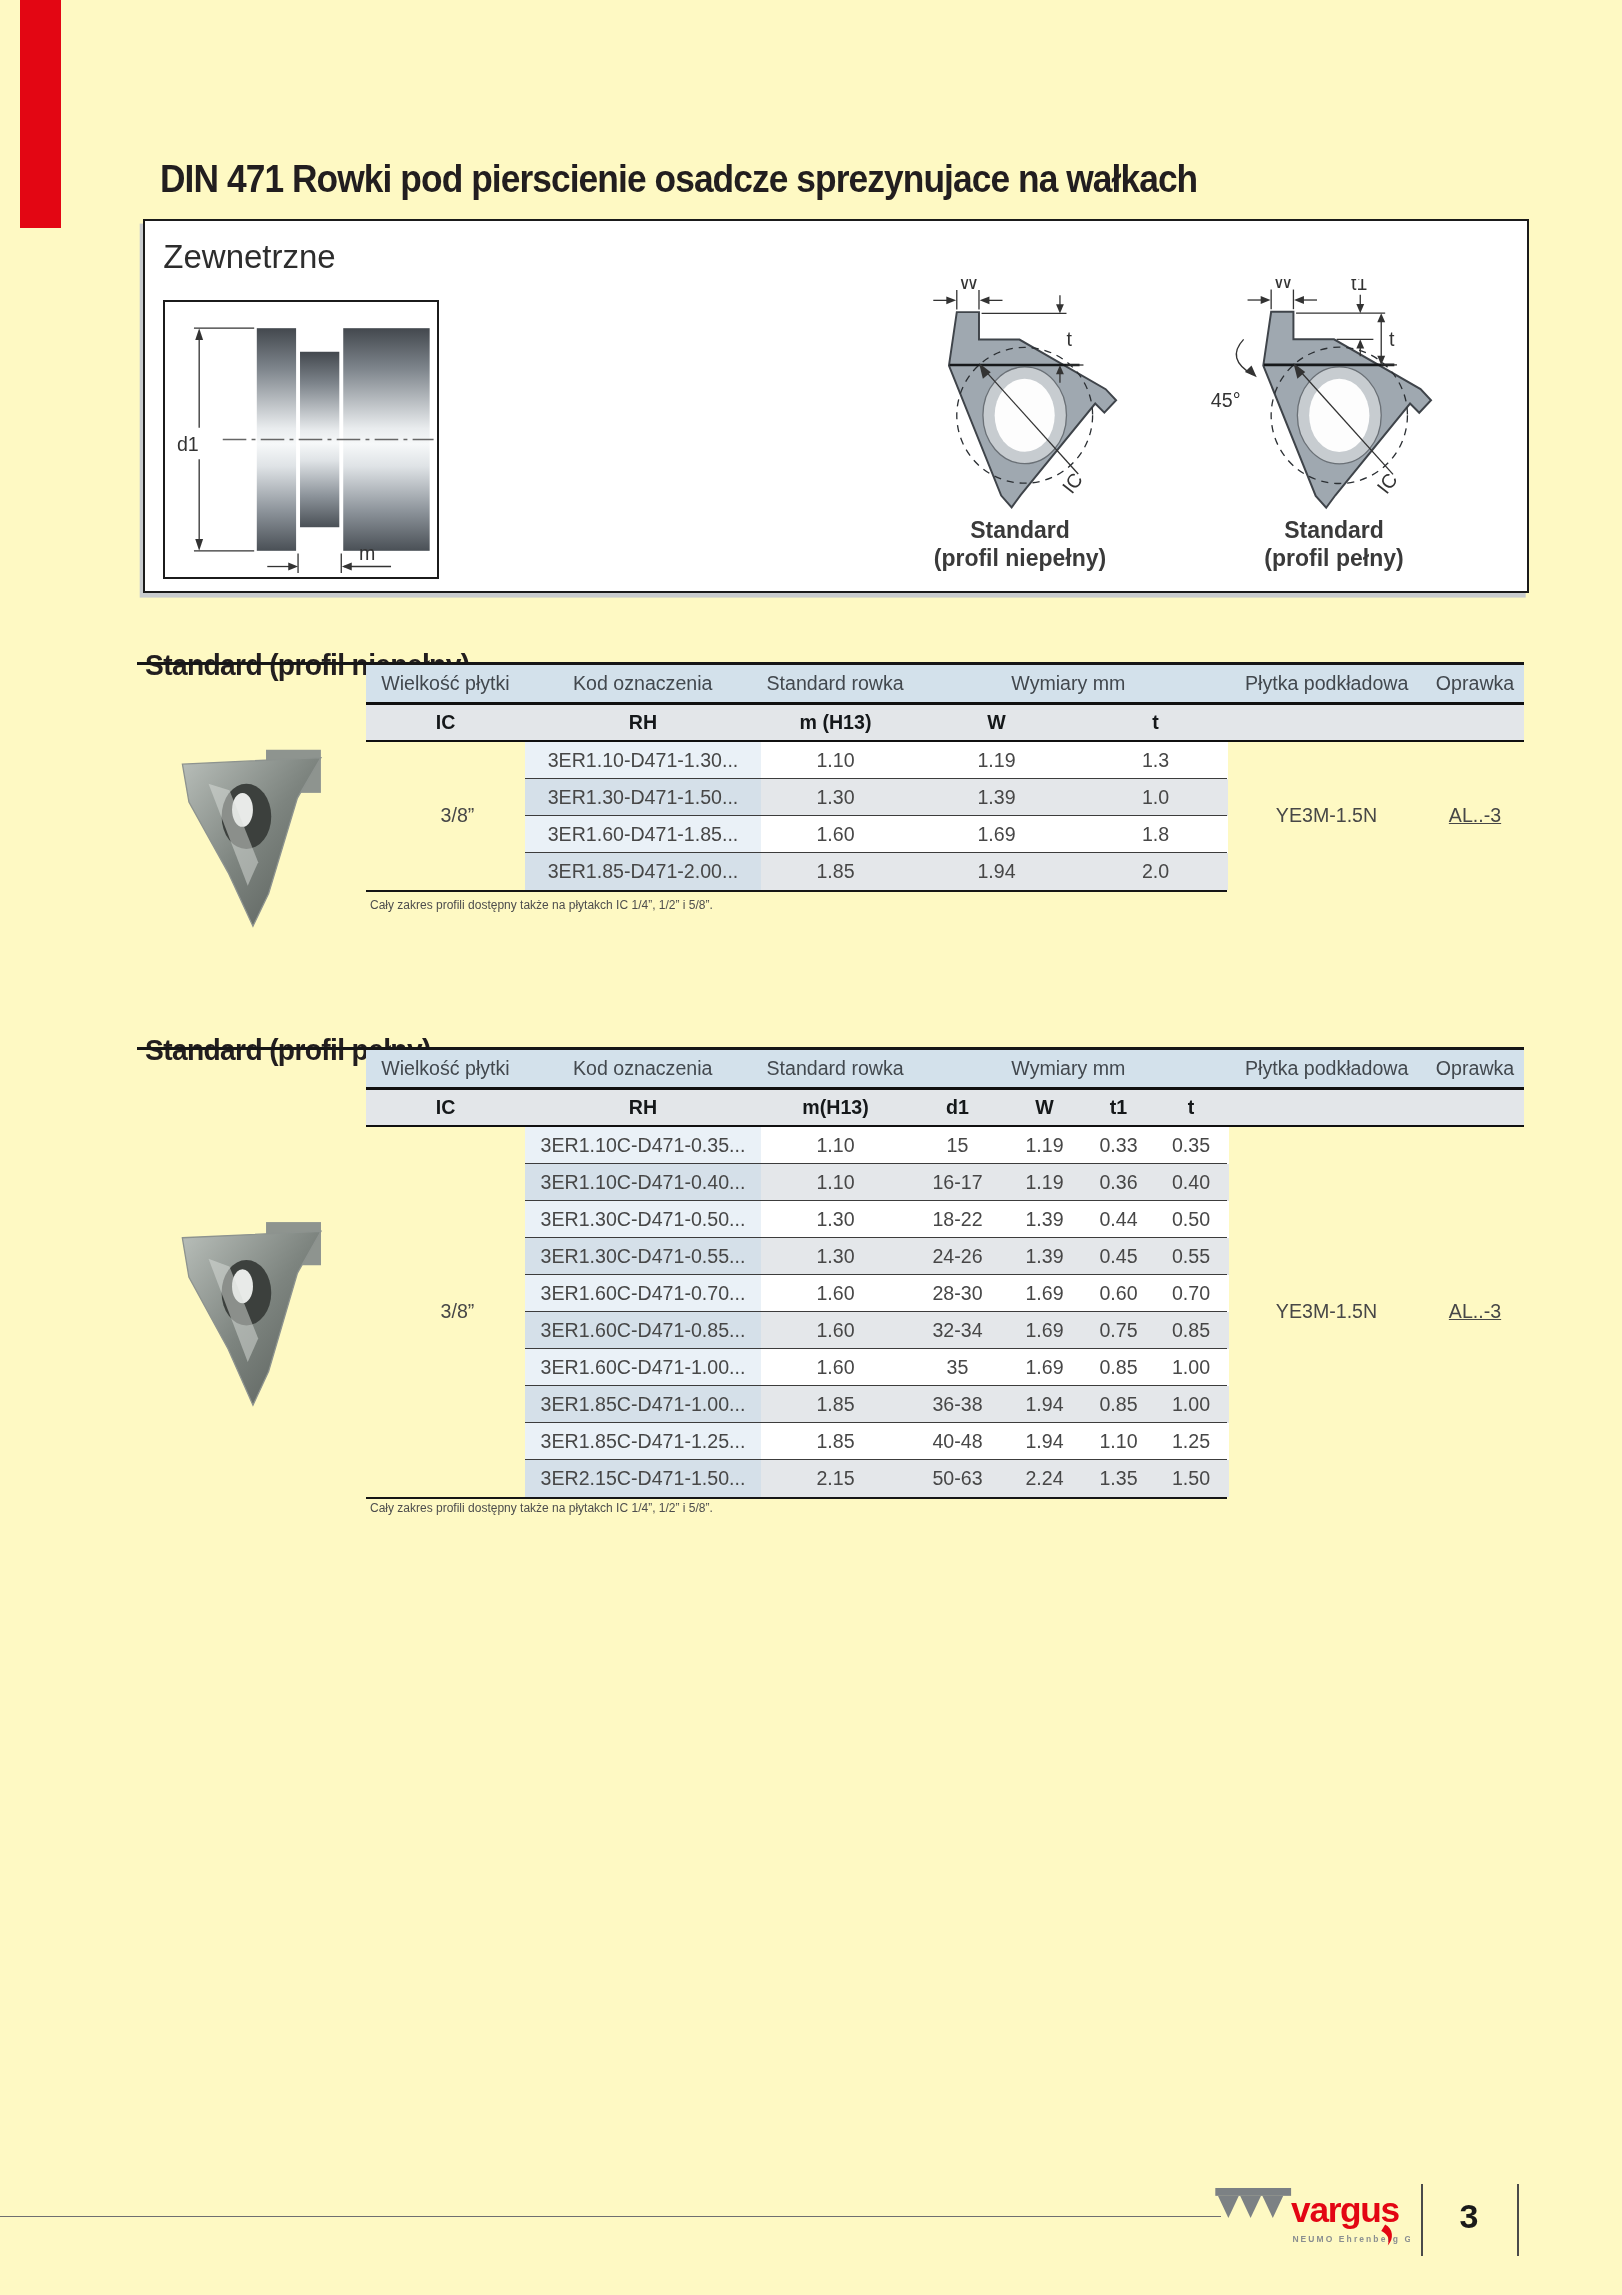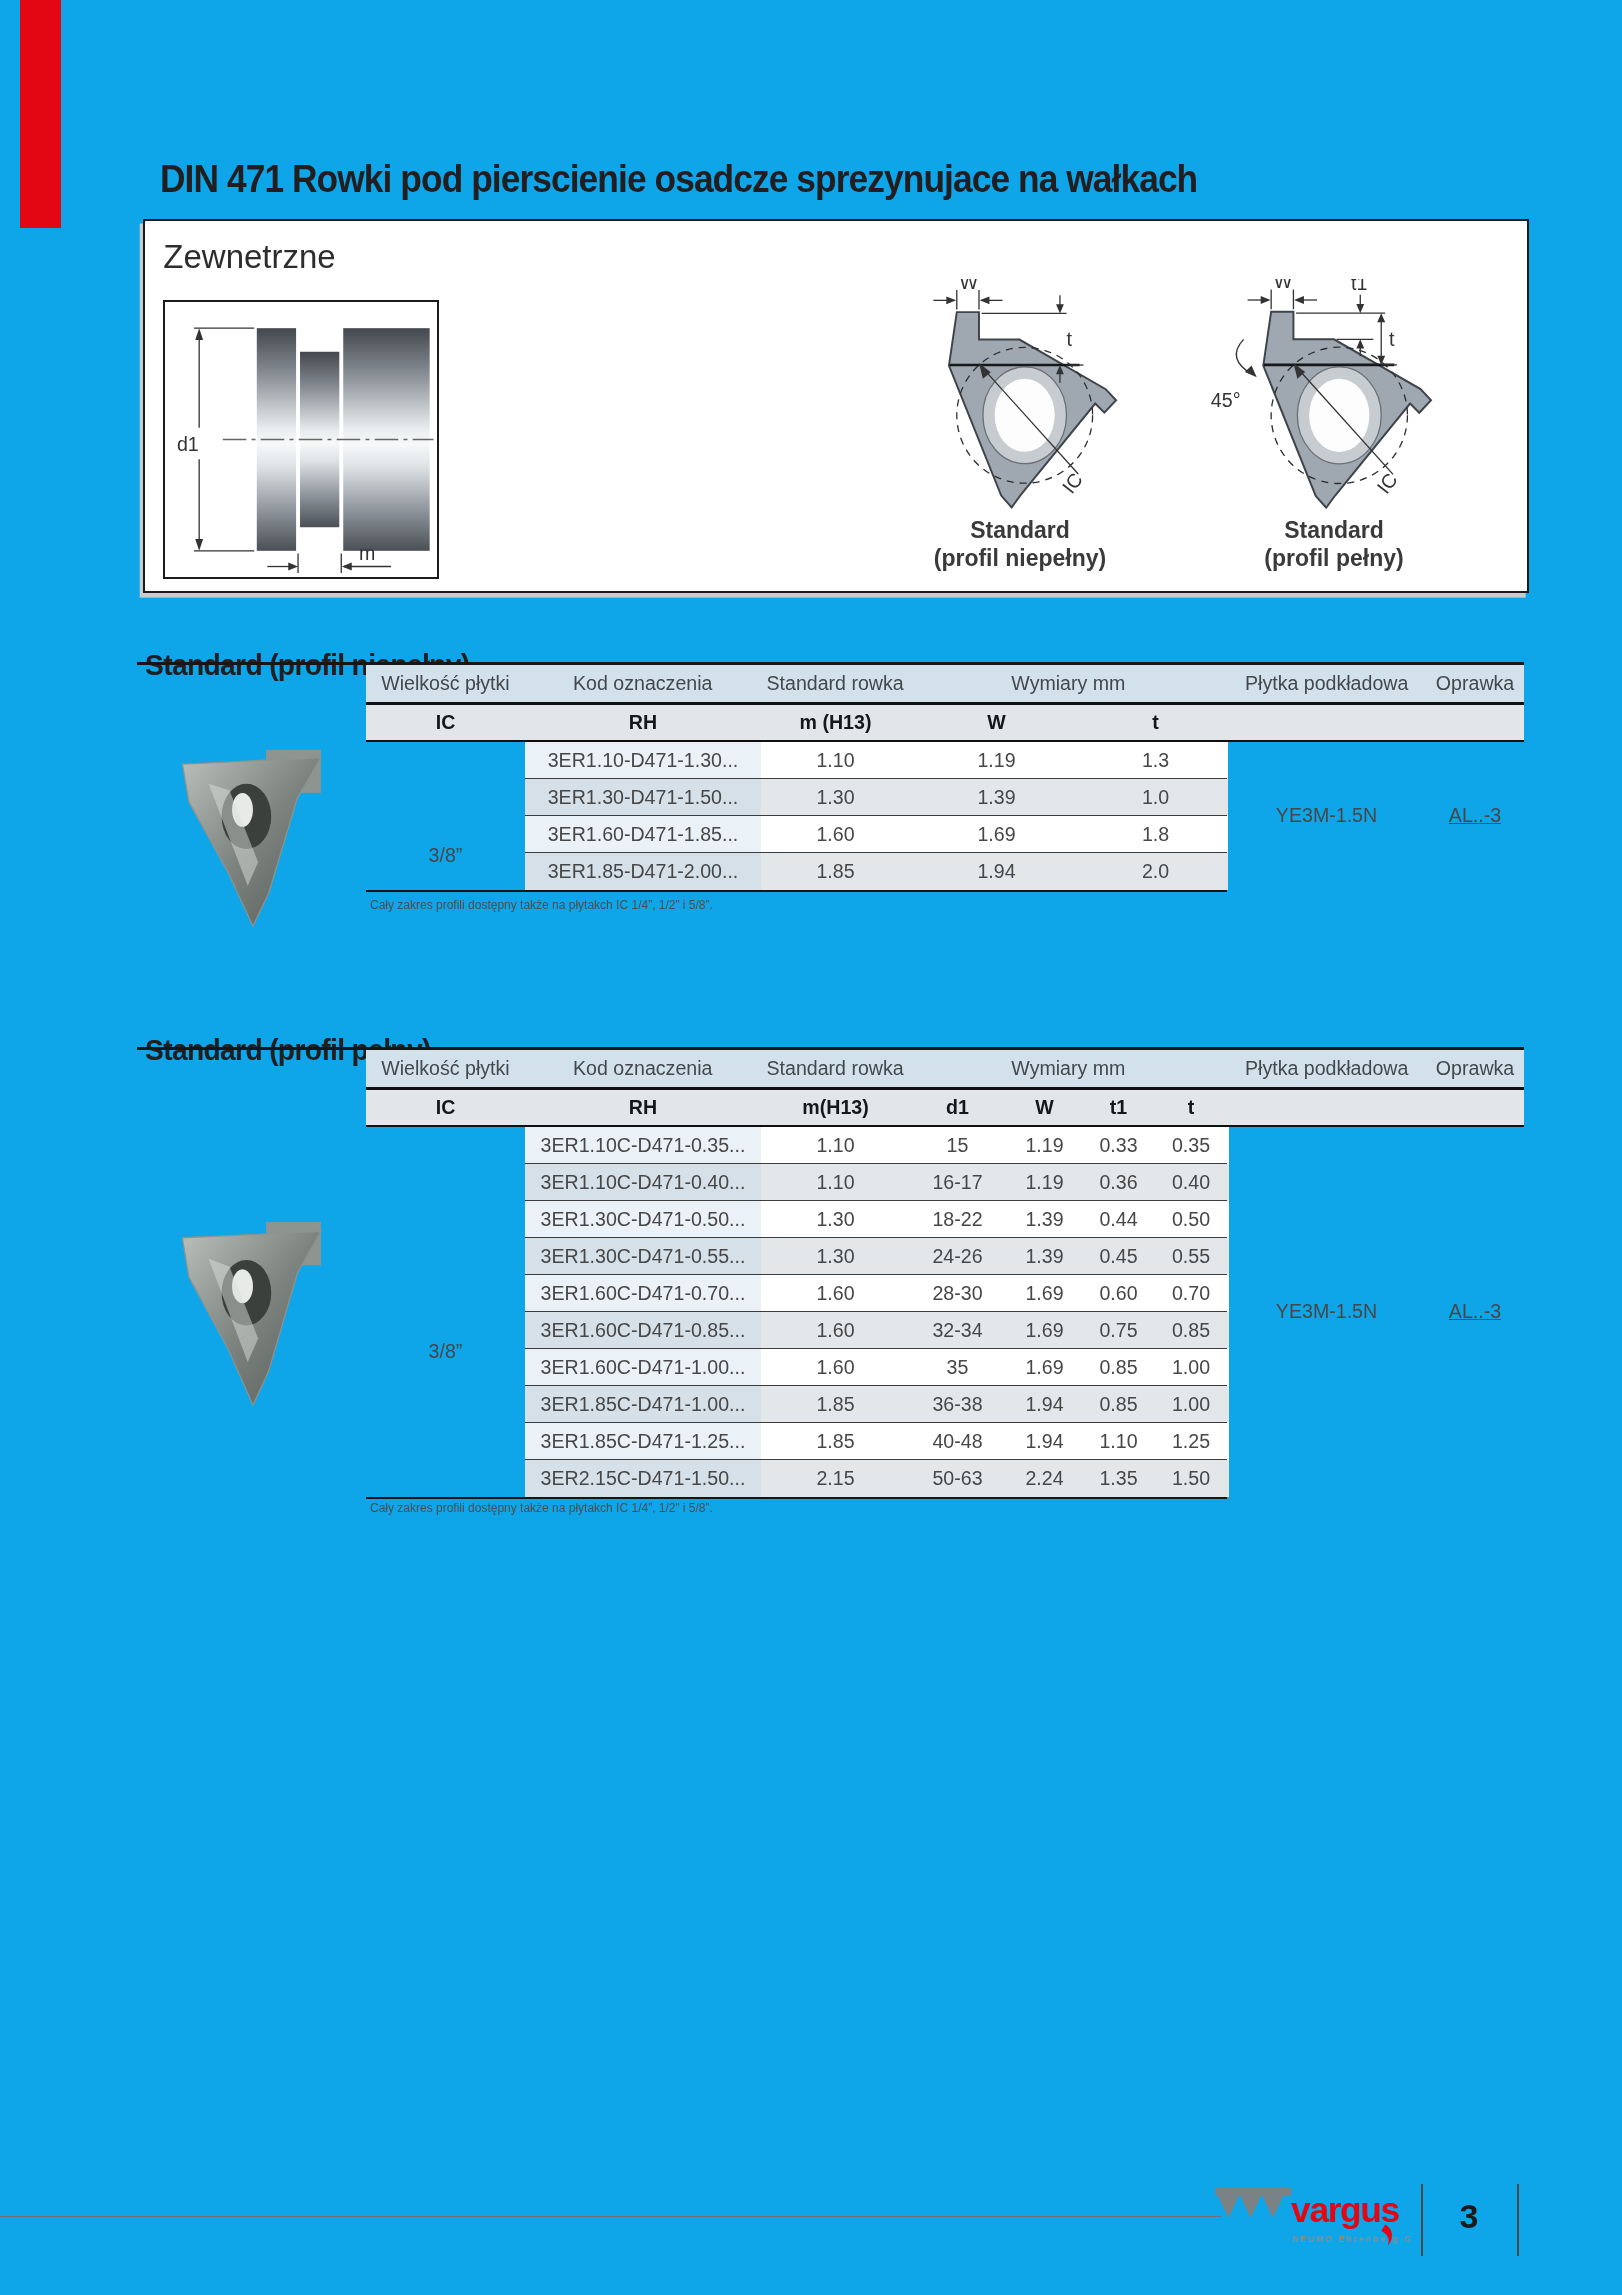--- a/index.html
+++ b/index.html
@@ -1,16 +1,16 @@
 <!DOCTYPE html>
 <html style="font-size:10.5px"><head>
 <meta charset="utf-8">
 <style>
   html,body{margin:0;padding:0;background:#ffffff;}
-  .page{position:relative;width:1623px;height:2295px;background:#0ea5e9;overflow:hidden;
+  .page{position:relative;width:1623px;height:2295px;background:#fef9c3;overflow:hidden;
         font-family:"Liberation Sans",sans-serif;color:#2b2b2b;}
 
   
   .red-bar{position:absolute;left:19.6px;top:0;width:41px;height:228px;background:#e30613;}
   .doc-title{position:absolute;left:160px;top:133px;font-size:38px;font-weight:800;
              letter-spacing:-1px;color:#221e1f;white-space:nowrap;}
   .doc-title span{display:inline-block;transform:scaleX(.93);transform-origin:left;}
 
   
   .zew-box{position:absolute;left:143px;top:219px;width:1382px;height:370px;background:#fff;
@@ -47,21 +47,21 @@
   .sp-ic{width:159px;}
   .c-code{width:236px;background:#eaf1f7;}
   .alt .c-code{background:#d5e0e9;}
   .val{background:#ffffff;}
   .alt .val{background:#e4e7ea;}
   .c-m{width:149px}.c-w{width:173px}.c-t{width:145px}
   .c2-m{width:149px}.c2-d1{width:95px}.c2-w{width:79px}.c2-t1{width:69px}.c2-t{width:76px}
   .sep{position:absolute;left:159px;top:-0.7px;width:702px;height:1.3px;background:#3c3c3c;}
   .span-cell{position:absolute;top:0;height:100%;display:flex;align-items:center;
              justify-content:center;font-size:19.6px;color:#474747;}
-  .span-ic{left:0;width:159px;margin-top:40px;}
+  .span-ic{left:12px;width:159px;}
   .span-plate{left:861px;width:199px;}
   .span-holder{left:1060px;width:98px;text-decoration:underline;}
   .t-bottom{width:861px;height:2px;background:#161616;}
   .footnote{position:absolute;left:370px;font-size:12px;color:#4d4d4d;}
 
   .photo{position:absolute;left:169px;}
 
   
   .foot-line{position:absolute;left:0;top:2216px;width:1221px;height:1.3px;background:#6f6f6f;}
   .logo{position:absolute;left:1214px;top:2184px;width:196px;height:72px;}

